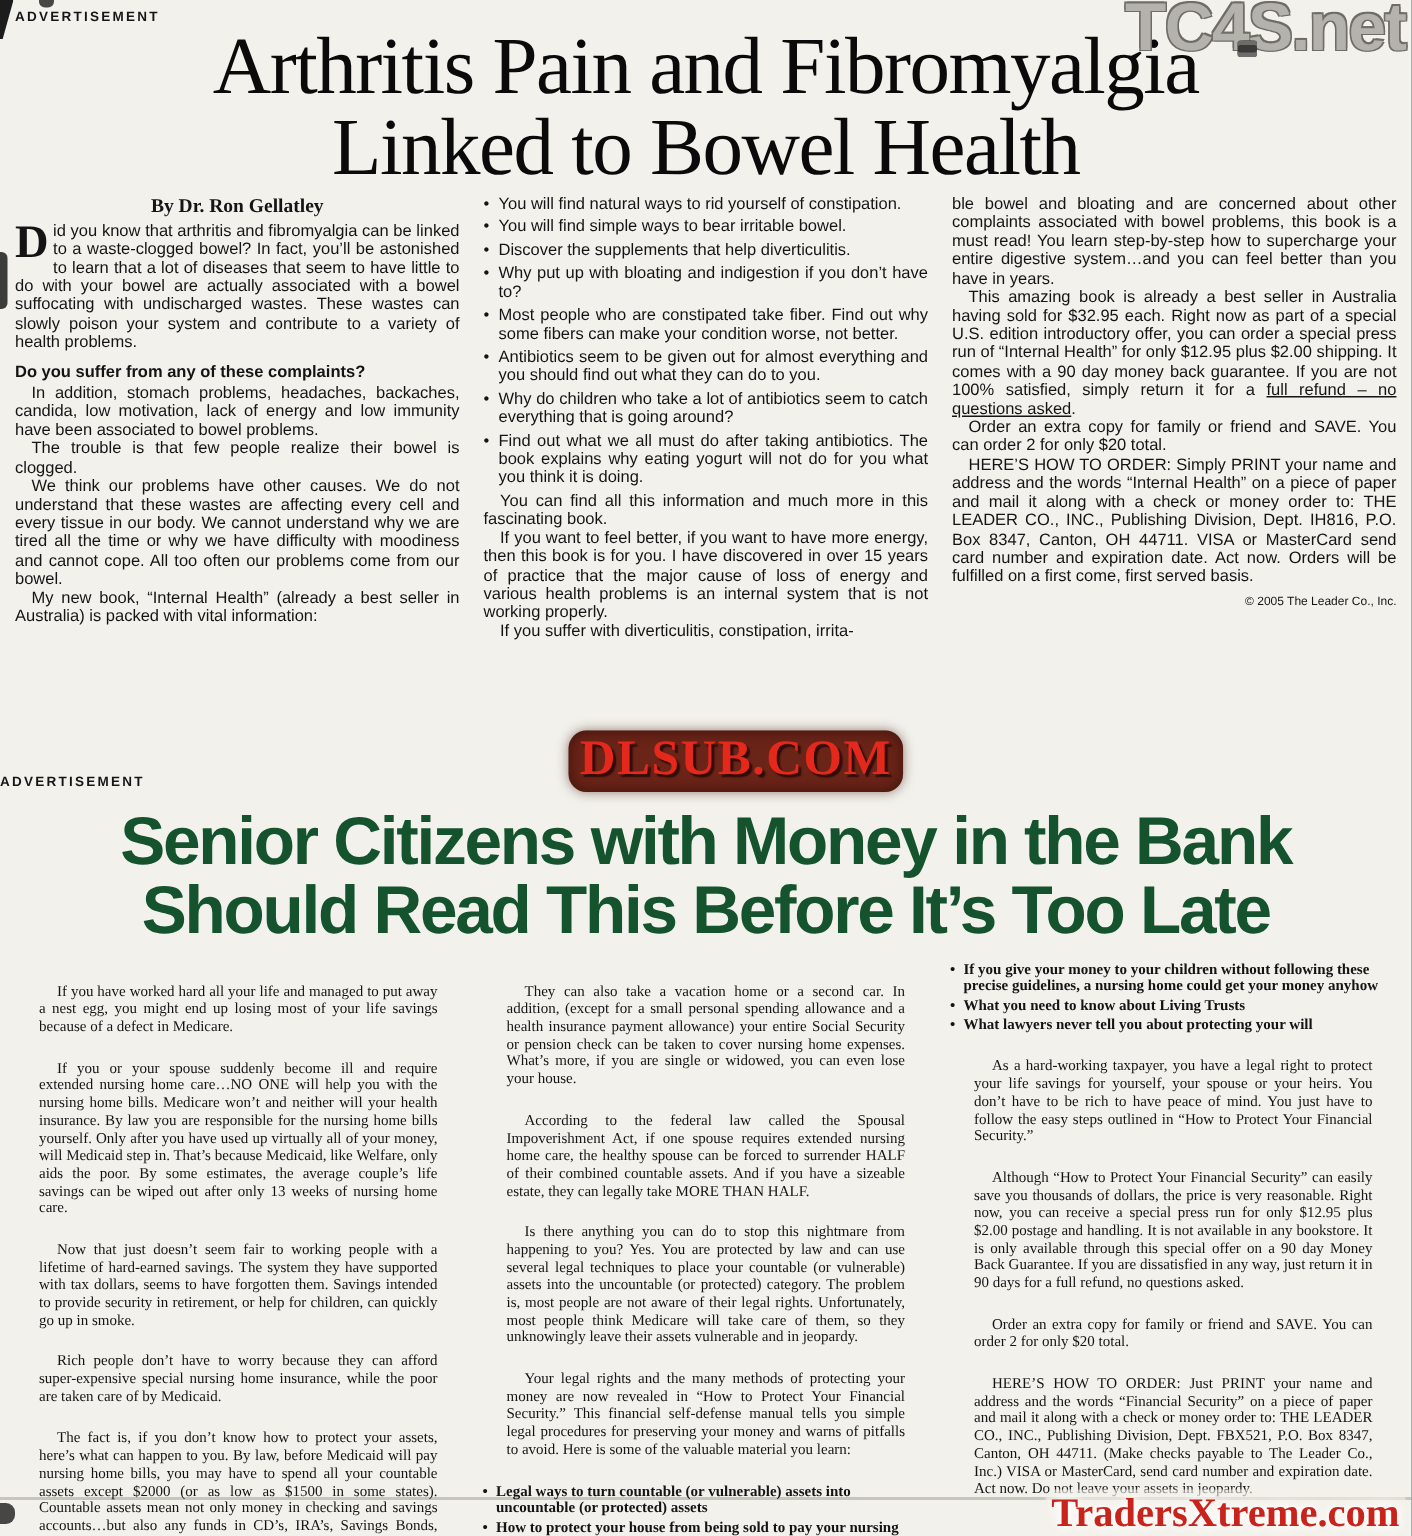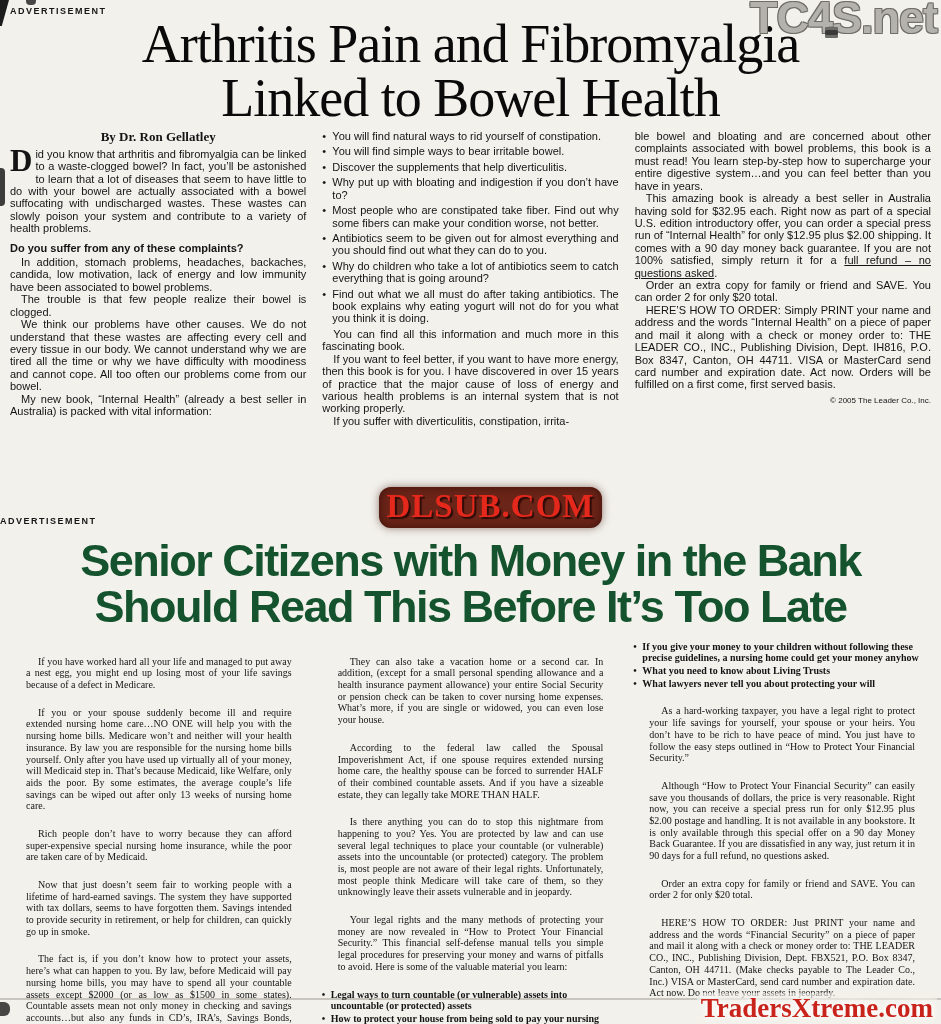--- a/index.html
+++ b/index.html
@@ -160,22 +160,22 @@
   <section class="ad2">
     <h1 class="headline">
       <span class="hl-line">Senior Citizens with Money in the Bank</span>
       <span class="hl-line">Should Read This Before It’s Too Late</span>
     </h1>
 
     <div class="cols">
       <div class="col">
         <p>If you have worked hard all your life and managed to put away a nest egg, you might end up losing most of your life savings because of a defect in Medicare.</p>
         <p>If you or your spouse suddenly become ill and require extended nursing home care…NO ONE will help you with the nursing home bills. Medicare won’t and neither will your health insurance. By law you are responsible for the nursing home bills yourself. Only after you have used up virtually all of your money, will Medicaid step in. That’s because Medicaid, like Welfare, only aids the poor. By some estimates, the average couple’s life savings can be wiped out after only 13 weeks of nursing home care.</p>
+        <p>Now that just doesn’t seem fair to working people with a lifetime of hard-earned savings. The system they have supported with tax dollars, seems to have forgotten them. Savings intended to provide security in retirement, or help for children, can quickly go up in smoke.</p>
         <p>Rich people don’t have to worry because they can afford super-expensive special nursing home insurance, while the poor are taken care of by Medicaid.</p>
-        <p>Now that just doesn’t seem fair to working people with a lifetime of hard-earned savings. The system they have supported with tax dollars, seems to have forgotten them. Savings intended to provide security in retirement, or help for children, can quickly go up in smoke.</p>
         <p>The fact is, if you don’t know how to protect your assets, here’s what can happen to you. By law, before Medicaid will pay nursing home bills, you may have to spend all your countable assets except $2000 (or as low as $1500 in some states). Countable assets mean not only money in checking and savings accounts…but also any funds in CD’s, IRA’s, Savings Bonds, Mutual Funds, stocks, whole life insurance, annuities and other types of investments, as well as most trust assets.</p>
       </div>
 
       <div class="col">
         <p>They can also take a vacation home or a second car. In addition, (except for a small personal spending allowance and a health insurance payment allowance) your entire Social Security or pension check can be taken to cover nursing home expenses. What’s more, if you are single or widowed, you can even lose your house.</p>
         <p>According to the federal law called the Spousal Impoverishment Act, if one spouse requires extended nursing home care, the healthy spouse can be forced to surrender HALF of their combined countable assets. And if you have a sizeable estate, they can legally take MORE THAN HALF.</p>
         <p>Is there anything you can do to stop this nightmare from happening to you? Yes. You are protected by law and can use several legal techniques to place your countable (or vulnerable) assets into the uncountable (or protected) category. The problem is, most people are not aware of their legal rights. Unfortunately, most people think Medicare will take care of them, so they unknowingly leave their assets vulnerable and in jeopardy.</p>
         <p>Your legal rights and the many methods of protecting your money are now revealed in “How to Protect Your Financial Security.” This financial self-defense manual tells you simple legal procedures for preserving your money and warns of pitfalls to avoid. Here is some of the valuable material you learn:</p>
         <ul>
           <li>Legal ways to turn countable (or vulnerable) assets into uncountable (or protected) assets</li>

